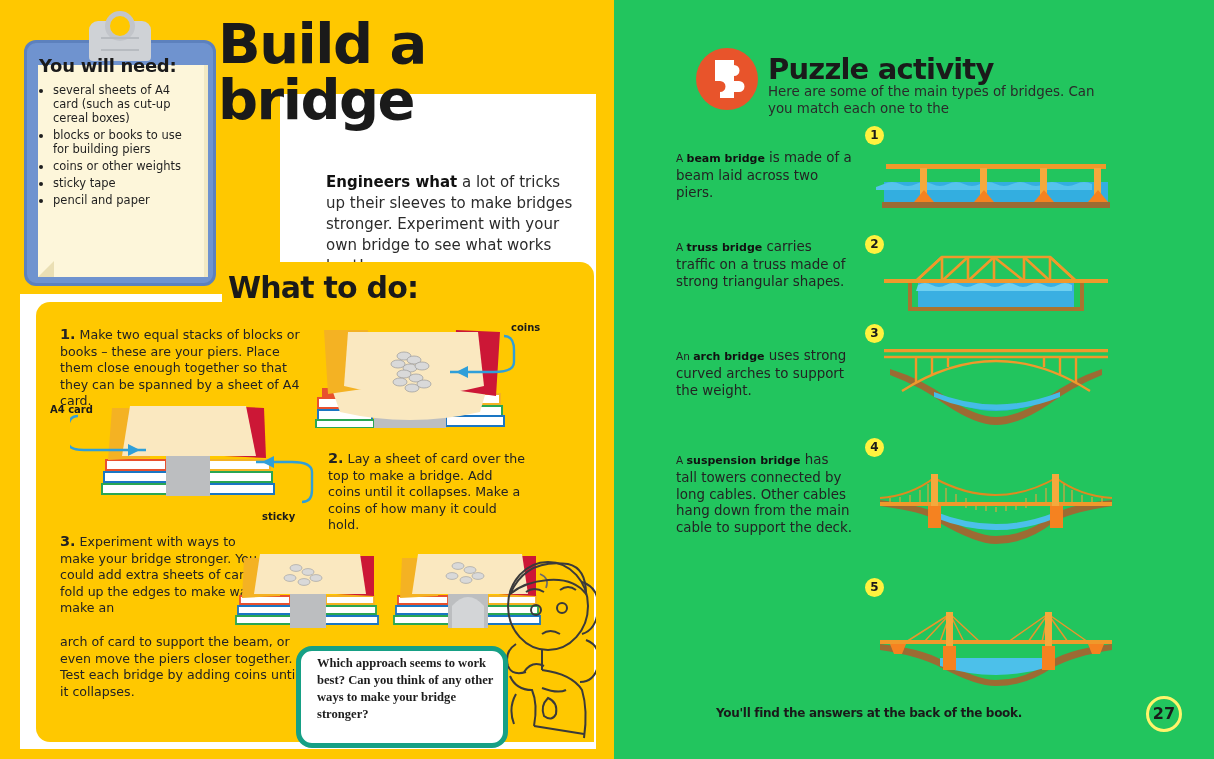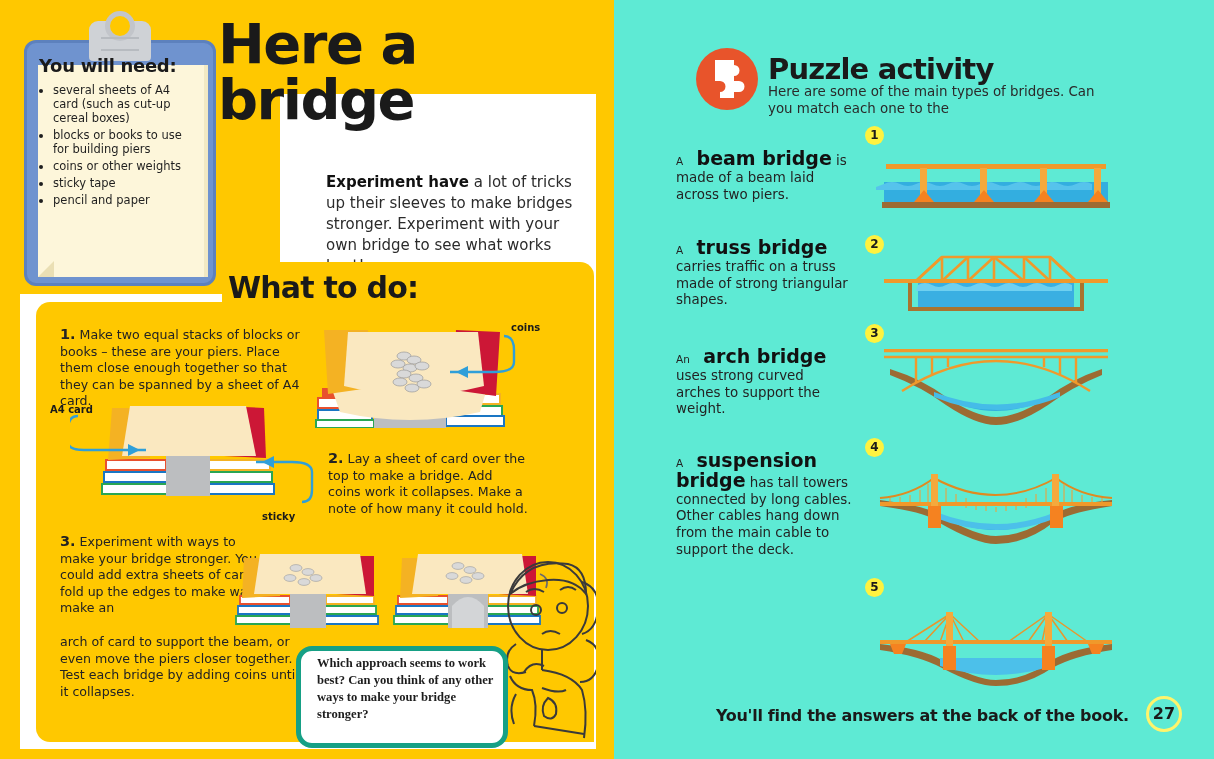--- a/index.html
+++ b/index.html
@@ -189,21 +189,21 @@
     font-weight: 700;
     color: #1d1d1d;
     font-family: Liberation Serif, serif;
   }
 
   
   .right-page {
     position: absolute;
     left: 614px; top: 0;
     width: 600px; height: 759px;
-    background: #5eead4;
+    background: #22c55e;
   }
   .puzzle-icon {
     position: absolute;
     left: 82px; top: 48px;
     width: 62px; height: 62px;
     border-radius: 50%;
     background: #e8542b;
   }
   .puzzle-head {
     position: absolute;
@@ -221,21 +221,21 @@
     color: #2a2a2a;
   }
 
   .btype {
     position: absolute;
     width: 176px;
     font-size: 13.4px;
     line-height: 16.8px;
     color: #232323;
   }
-  .btype b { font-weight: 700; font-size: 19px; color: #111; margin-left: 10px; }
+  .btype b { font-weight: 700; font-size: 11px; color: #111; }
   .btype .art { font-size: 10.5px; }
   .bt1 { left: 62px; top: 150px; }
   .bt2 { left: 62px; top: 239px; }
   .bt3 { left: 62px; top: 348px; }
   .bt4 { left: 62px; top: 452px; }
   .bt5 { left: 62px; top: 588px; }
 
   .numdot {
     position: absolute;
     width: 19px; height: 19px;
@@ -255,21 +255,21 @@
   .bridge-art { position: absolute; }
   .ba1 { left: 262px; top: 140px; }
   .ba2 { left: 262px; top: 245px; }
   .ba3 { left: 262px; top: 335px; }
   .ba4 { left: 262px; top: 450px; }
   .ba5 { left: 262px; top: 590px; }
 
   .footer-note {
     position: absolute;
     left: 102px; top: 706px;
-    font-size: 16px; font-weight: 700;
+    font-size: 12px; font-weight: 700;
     color: #1a1a1a;
     letter-spacing: -0.3px;
   }
   .pagenum {
     position: absolute;
     left: 532px; top: 696px;
     width: 36px; height: 36px;
     border-radius: 50%;
     border: 3px solid #fff46b;
     color: #1a1a1a;
@@ -293,50 +293,50 @@
 </style>
 </head>
 <body>
 
 <div class="page">
 
   <div class="left-page">
     <div class="left-white"></div>
     <div class="left-white-notch"></div>
 
-    <div class="title">Here a bridge</div>
+    <div class="title">Build a bridge</div>
 
     <div class="clipboard">
       <div class="clip-top">
         <div class="clip-lines"></div>
       </div>
       <div class="clip-paper"></div>
       <div class="need-title">You will need:</div>
       <ul class="need-list">
         <li>several sheets of A4 card (such as cut-up cereal boxes)</li>
         <li>blocks or books to use for building piers</li>
         <li>coins or other weights</li>
         <li>sticky tape</li>
         <li>pencil and paper</li>
       </ul>
     </div>
 
     <div class="intro">
-      <b>Experiment have</b><span> a lot of tricks up their sleeves to make bridges stronger. Experiment with your own bridge to see what works best!</span>
+      <b>Engineers what</b><span> a lot of tricks up their sleeves to make bridges stronger. Experiment with your own bridge to see what works best!</span>
     </div>
 
     <div class="wtd-head"></div>
     <div class="wtd-title">What to do:</div>
     <div class="wtd-body"></div>
 
     <div class="step step1">
       <b>1.</b><span> Make two equal stacks of blocks or books – these are your piers. Place them close enough together so that they can be spanned by a sheet of A4 card.</span>
     </div>
     <div class="step step2">
-      <b>2.</b><span> Lay a sheet of card over the top to make a bridge. Add coins work it collapses. Make a note of how many it could hold.</span>
+      <b>2.</b><span> Lay a sheet of card over the top to make a bridge. Add coins until it collapses. Make a coins of how many it could hold.</span>
     </div>
     <div class="step step3">
       <b>3.</b><span> Experiment with ways to make your bridge stronger. You could add extra sheets of card, fold up the edges to make walls, make an</span>
     </div>
     <div class="step step3b">arch of card to support the beam, or even move the piers closer together. Test each bridge by adding coins until it collapses.</div>
 
     <div class="lbl lbl-a4">A4 card</div>
     <div class="lbl lbl-books">sticky</div>
     <div class="lbl lbl-coins">coins</div>
 

